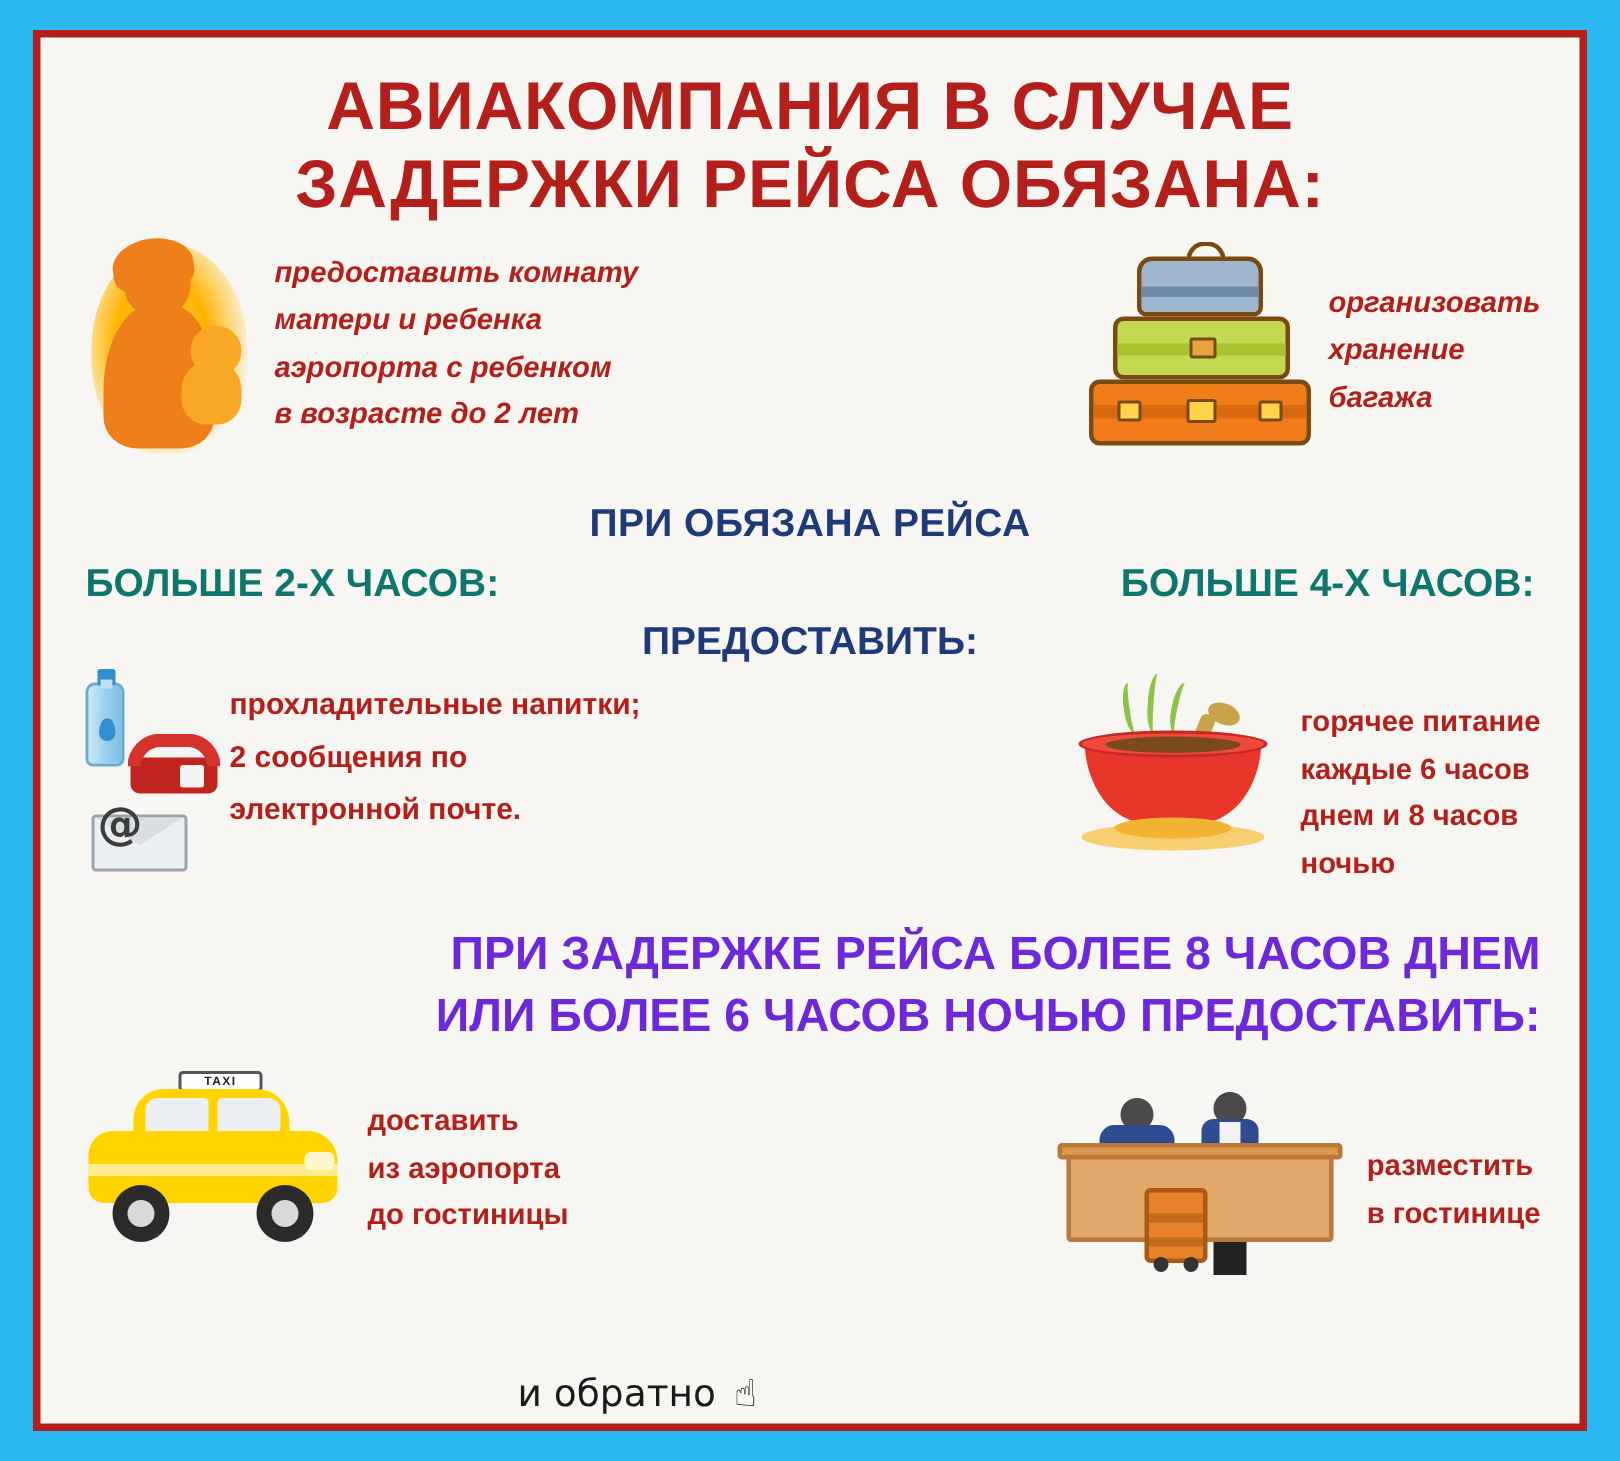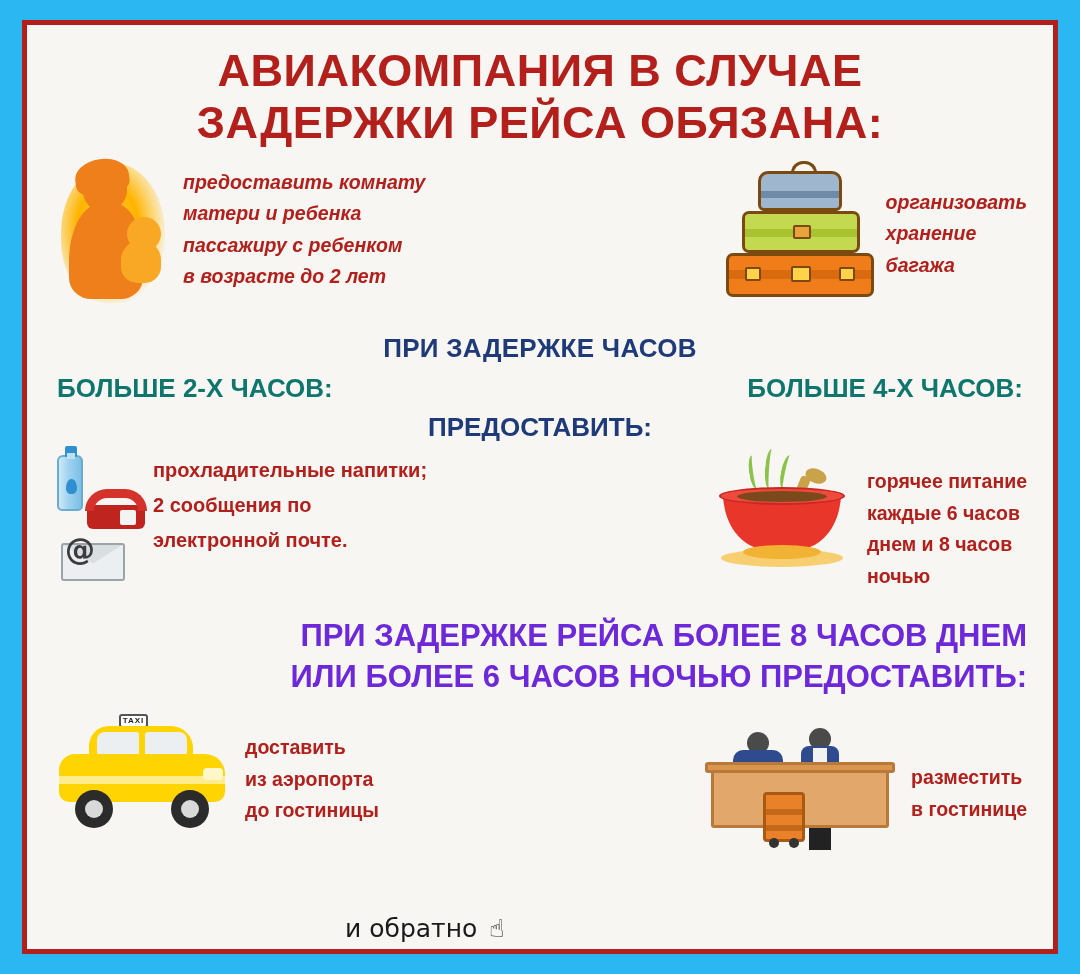--- a/index.html
+++ b/index.html
@@ -399,21 +399,21 @@
     border-radius: 8px 3px 2px 6px;
   }
   .taxi-win-r {
     position: absolute; left: 92px; top: 22px;
     width: 42px; height: 26px;
     background: #eceff1;
     border-radius: 3px 8px 6px 2px;
   }
   .taxi-sign {
     position: absolute; left: 66px; top: 4px;
-    width: 29px; height: 14px;
+    width: 56px; height: 14px;
     background: #ffffff;
     border: 2px solid #555;
     box-sizing: border-box;
     border-radius: 3px;
     font-size: 8px; font-weight: bold; color: #222;
     text-align: center; line-height: 10px;
     letter-spacing: 1px;
   }
   .taxi-strip {
     position: absolute; left: 6px; top: 66px;
@@ -552,21 +552,21 @@
           <div class="glow"></div>
           <div class="hair"></div>
           <div class="head"></div>
           <div class="body"></div>
           <div class="babyhead"></div>
           <div class="babybody"></div>
         </div>
         <div class="txt-red mother-text">
           <span class="l">предоставить комнату</span>
           <span class="l">матери и ребенка</span>
-          <span class="l">пассажиру с ребенком</span>
+          <span class="l">аэропорта с ребенком</span>
           <span class="l">в возрасте до 2 лет</span>
         </div>
       </div>
 
       <div class="block block-lug">
         <div class="icon-luggage">
           <div class="suitcase s-top">
               <div class="handle"></div>
               <div class="strip"></div>
             </div>
@@ -582,21 +582,21 @@
             </div>
         </div>
         <div class="txt-red lug-text">
           <span class="l">организовать</span>
           <span class="l">хранение</span>
           <span class="l">багажа</span>
         </div>
       </div>
     </div>
 
-    <div class="head-blue mid-head">ПРИ ЗАДЕРЖКЕ ЧАСОВ</div>
+    <div class="head-blue mid-head">ПРИ ОБЯЗАНА РЕЙСА</div>
     <div class="two-col-head">
       <span>БОЛЬШЕ 2-Х ЧАСОВ:</span>
       <span>БОЛЬШЕ 4-Х ЧАСОВ:</span>
     </div>
     <div class="provide-center">ПРЕДОСТАВИТЬ:</div>
 
     <div class="section-2">
 
       <div class="col-left2">
         <div class="icons-stack">

